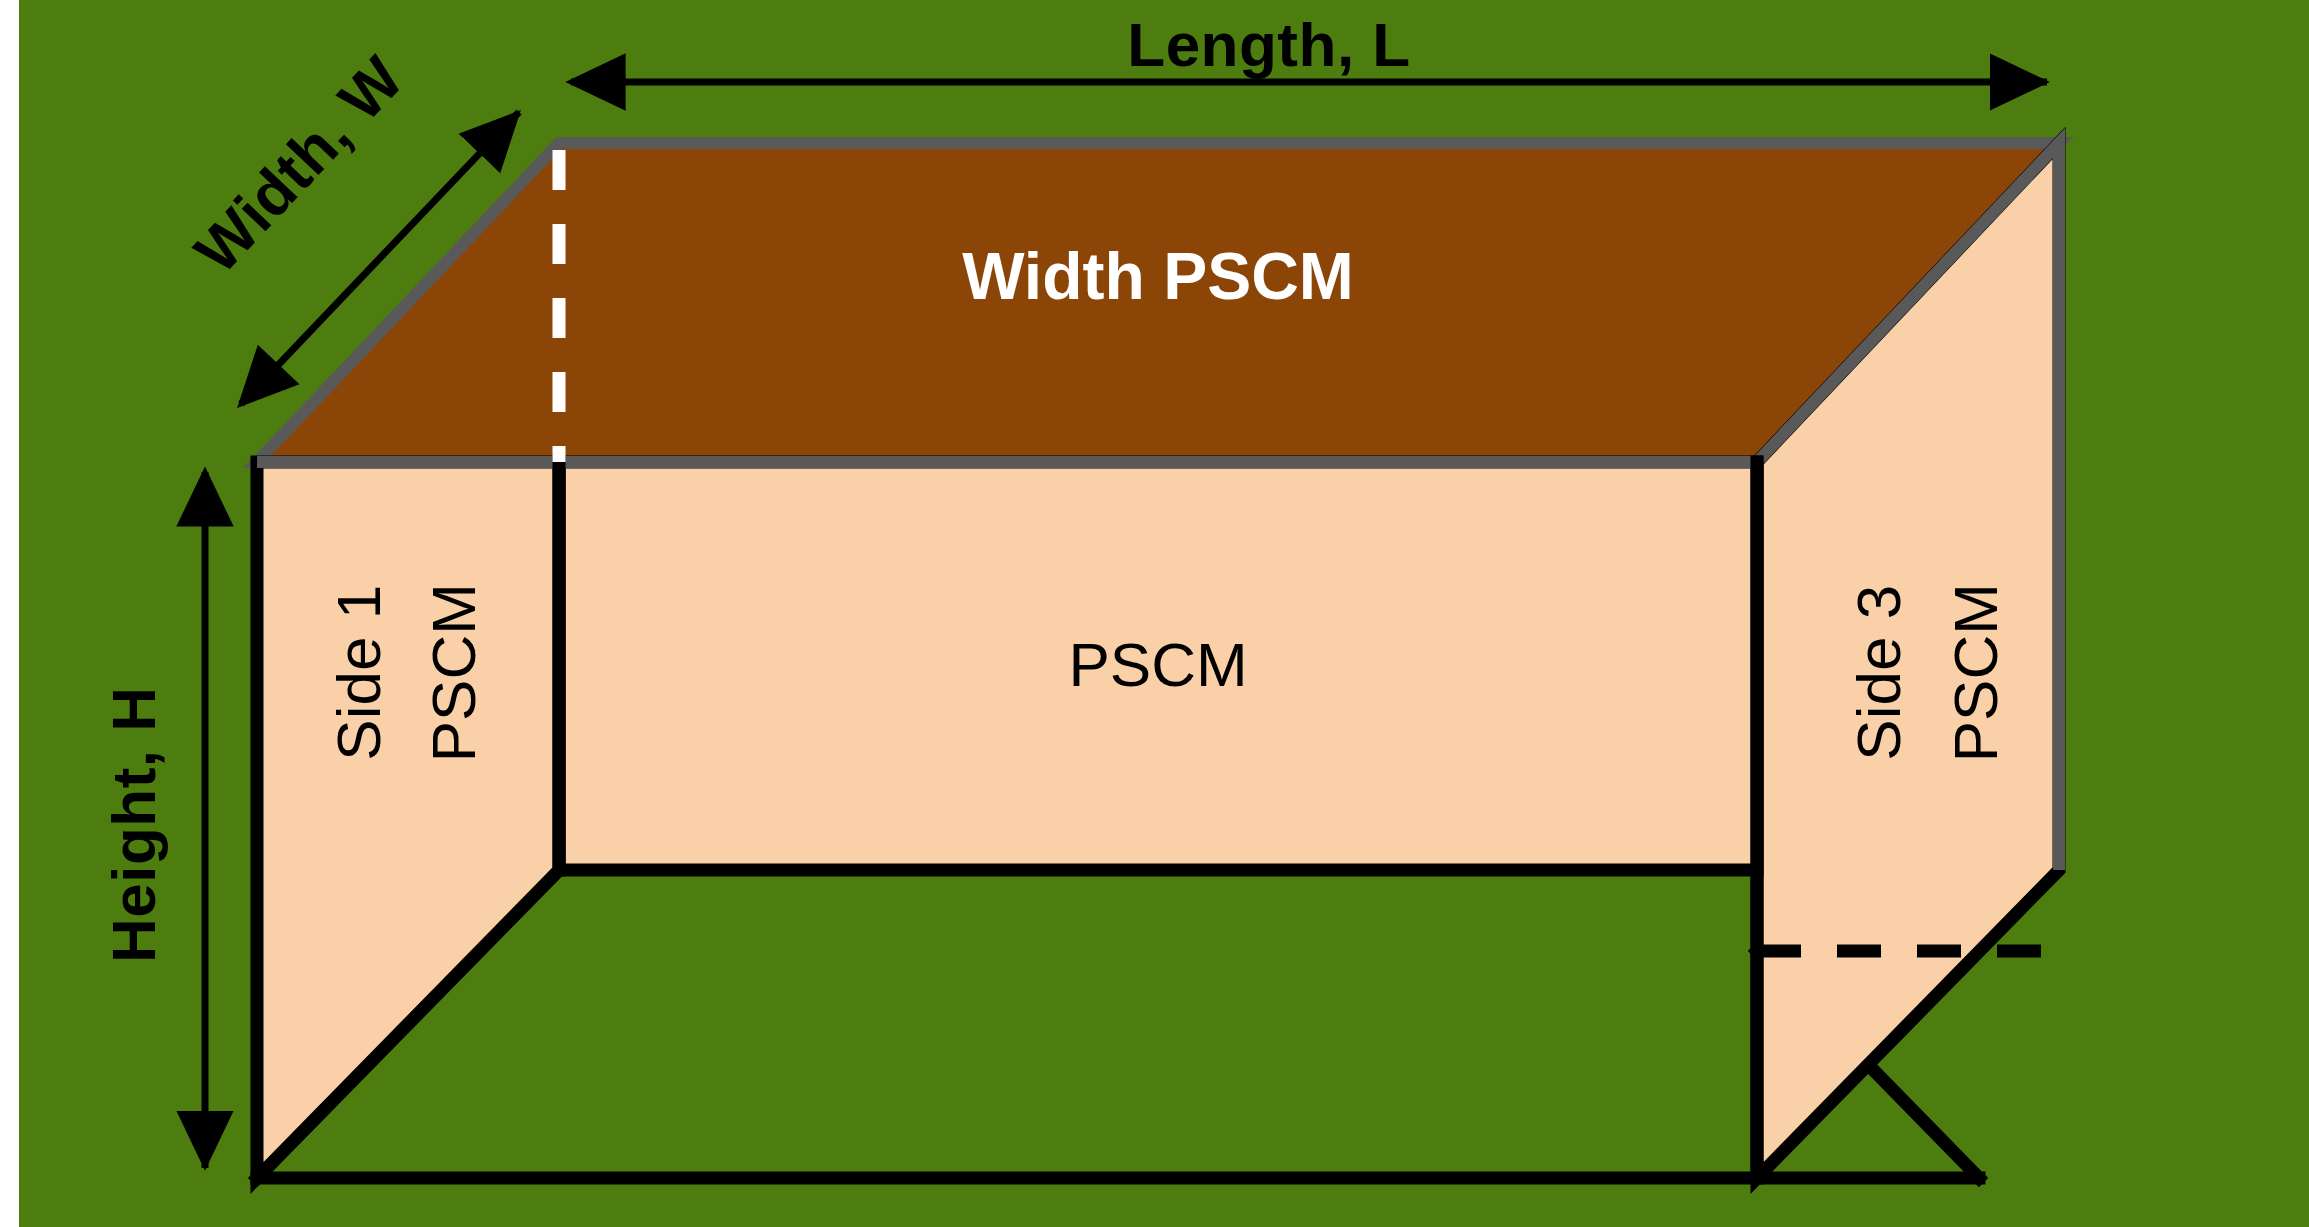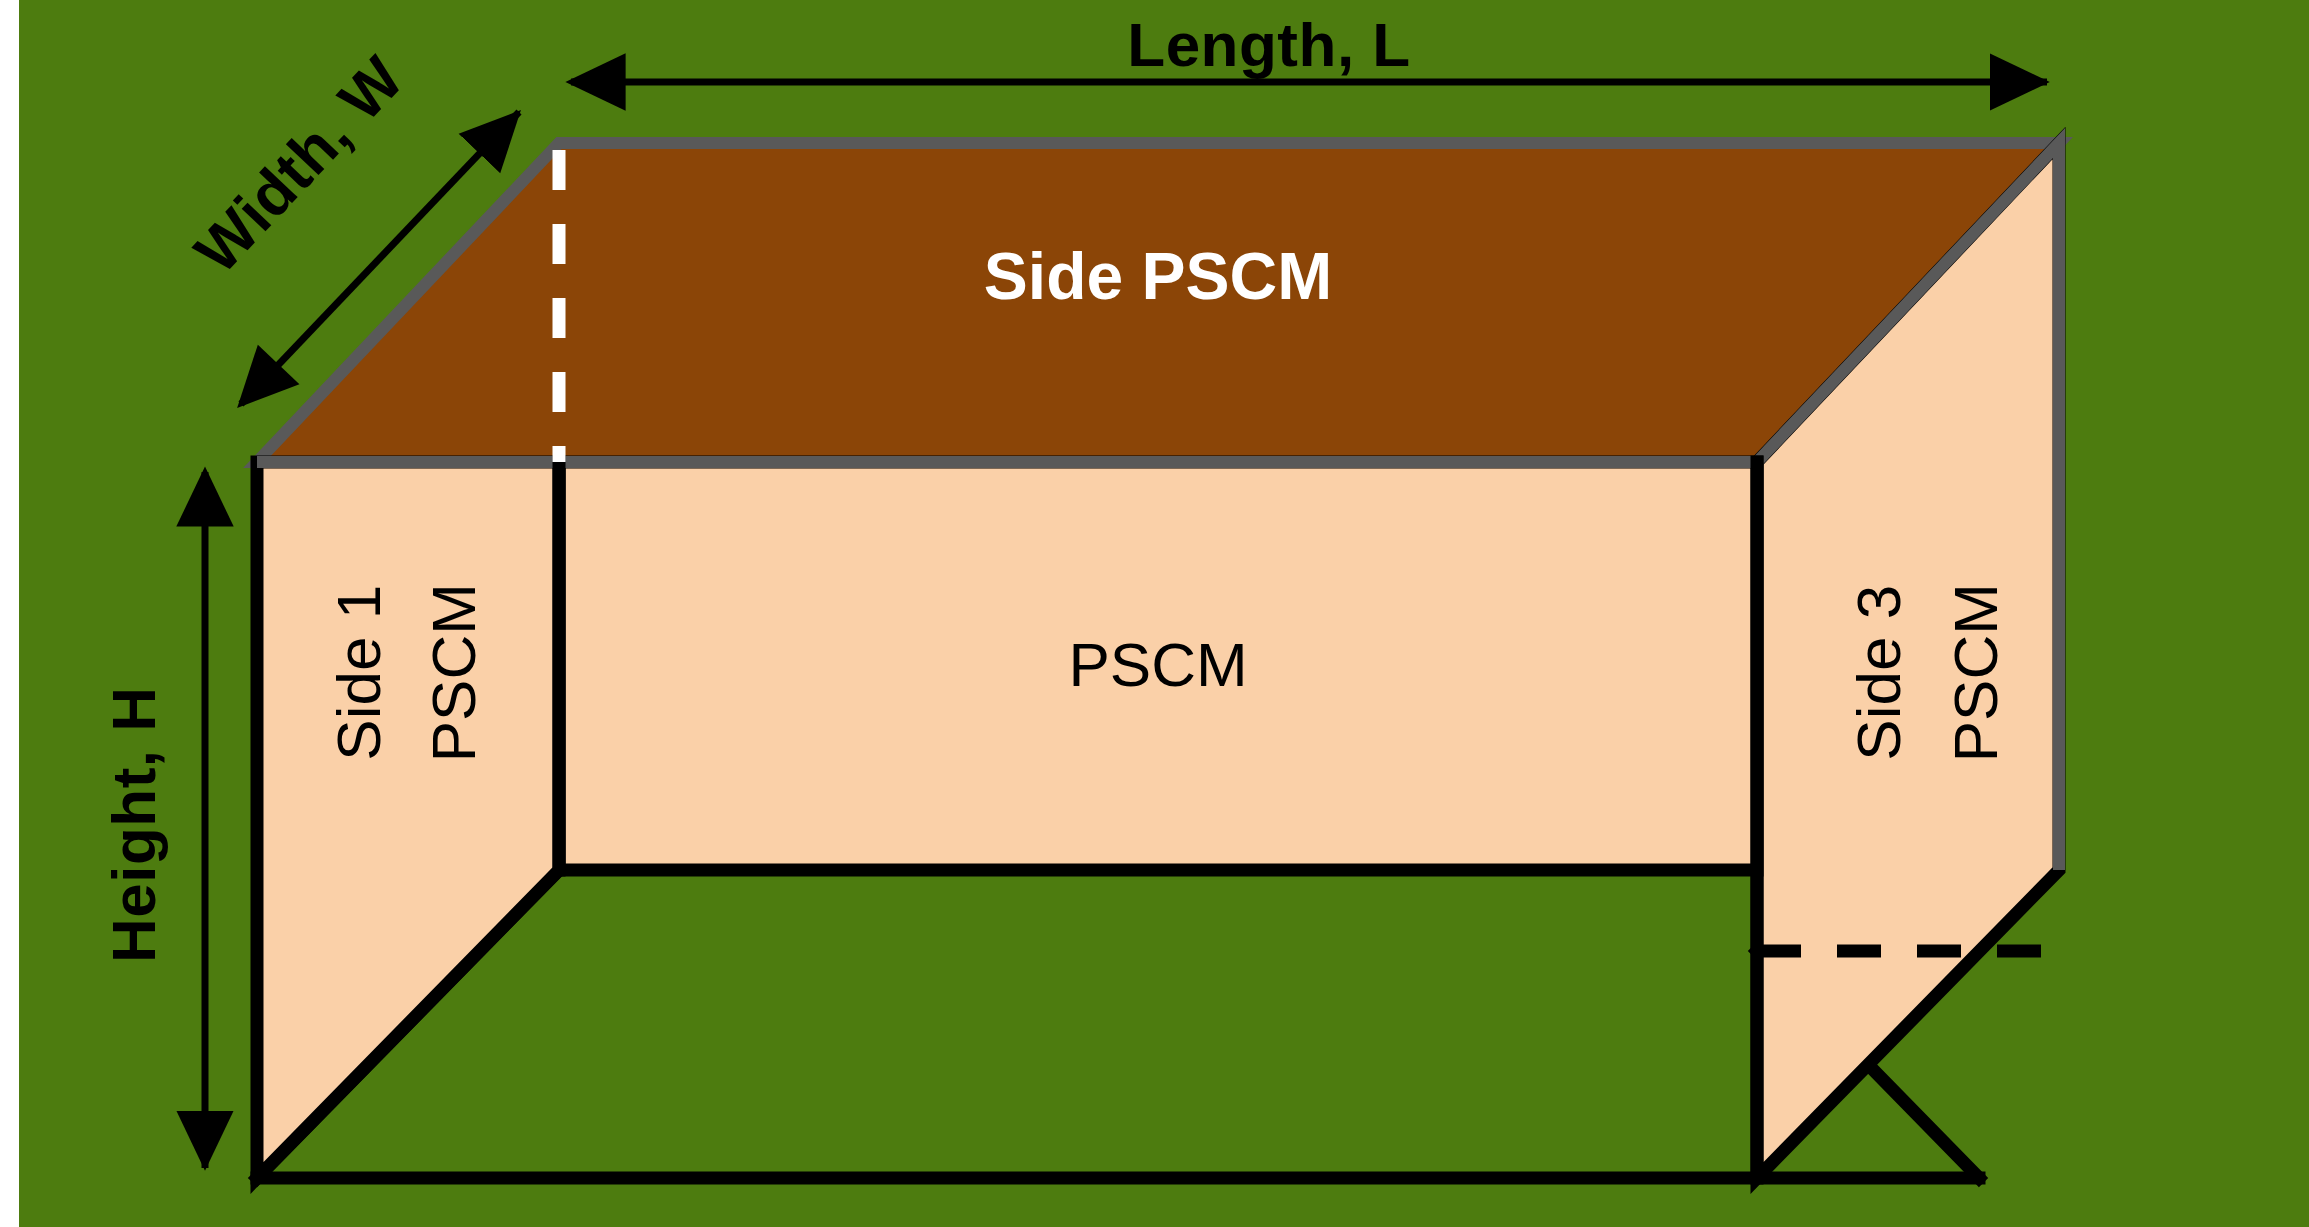--- a/index.html
+++ b/index.html
@@ -107,21 +107,21 @@
 
     <path d="M186,472 L186,1168" fill="none" stroke="#000000" stroke-width="7" marker-start="url(#arrowStart)" marker-end="url(#arrowEnd)"></path>
   </svg>
 
   <div class="lbl dim-label" style="left:1000px; top:10px; width:500px;">Length, L</div>
 
   <div class="lbl dim-label rotdiag" style="left:60px; top:130px; width:440px;">Width, W</div>
 
   <div class="lbl dim-label rot90" style="left:-155px; top:790px; width:540px;">Height, H</div>
 
-  <div class="lbl roof-label" style="left:889px; top:240px; width:500px;">Side PSCM</div>
+  <div class="lbl roof-label" style="left:889px; top:240px; width:500px;">Width PSCM</div>
 
   <div class="lbl face-label rot90" style="left:140px; top:638px; width:400px;">Side 1</div>
   <div class="lbl face-label rot90" style="left:235px; top:638px; width:400px;">PSCM</div>
 
   <div class="lbl face-label" style="left:939px; top:630px; width:400px;">PSCM</div>
 
   <div class="lbl face-label rot90" style="left:1660px; top:638px; width:400px;">Side 3</div>
   <div class="lbl face-label rot90" style="left:1757px; top:638px; width:400px;">PSCM</div>
 
 </div>

